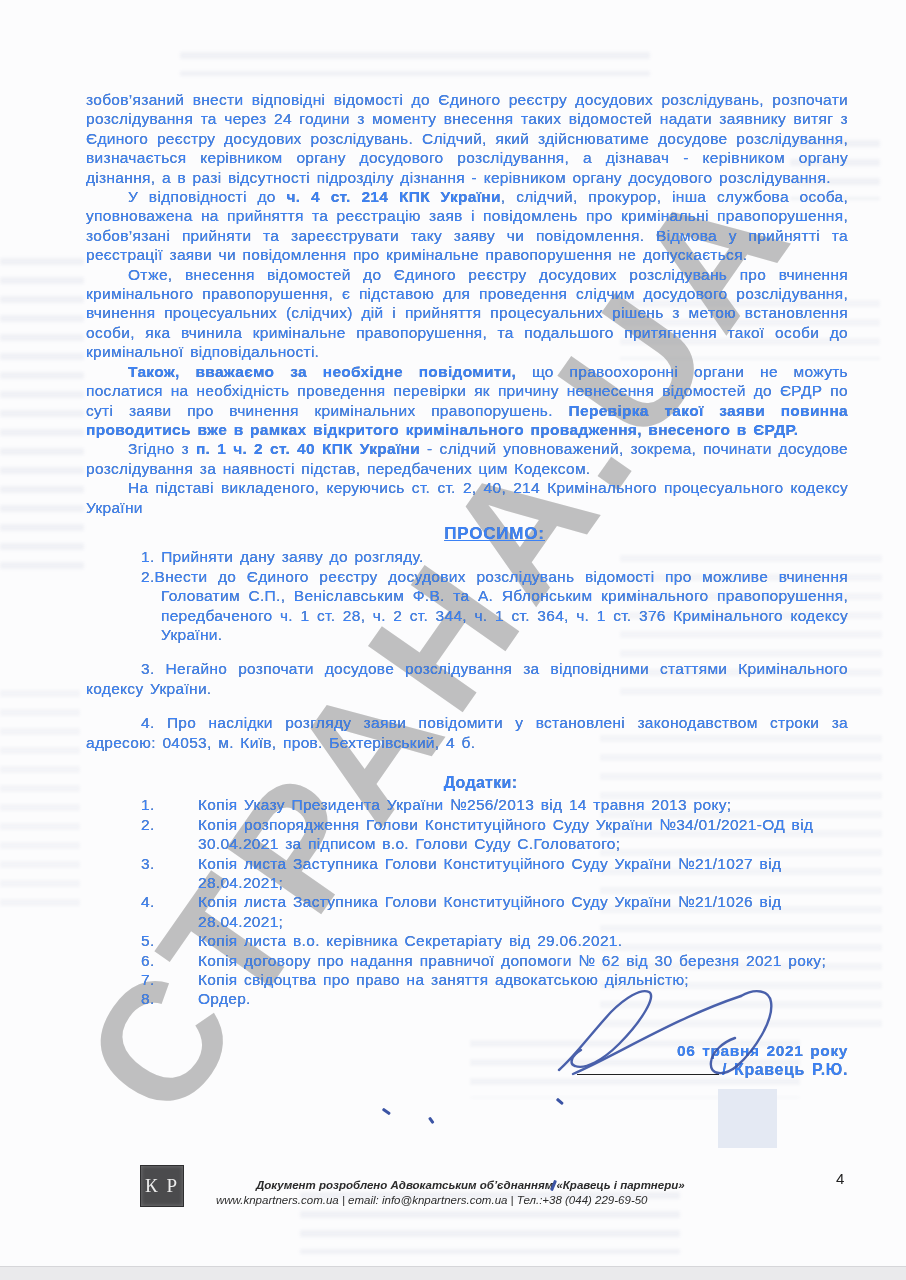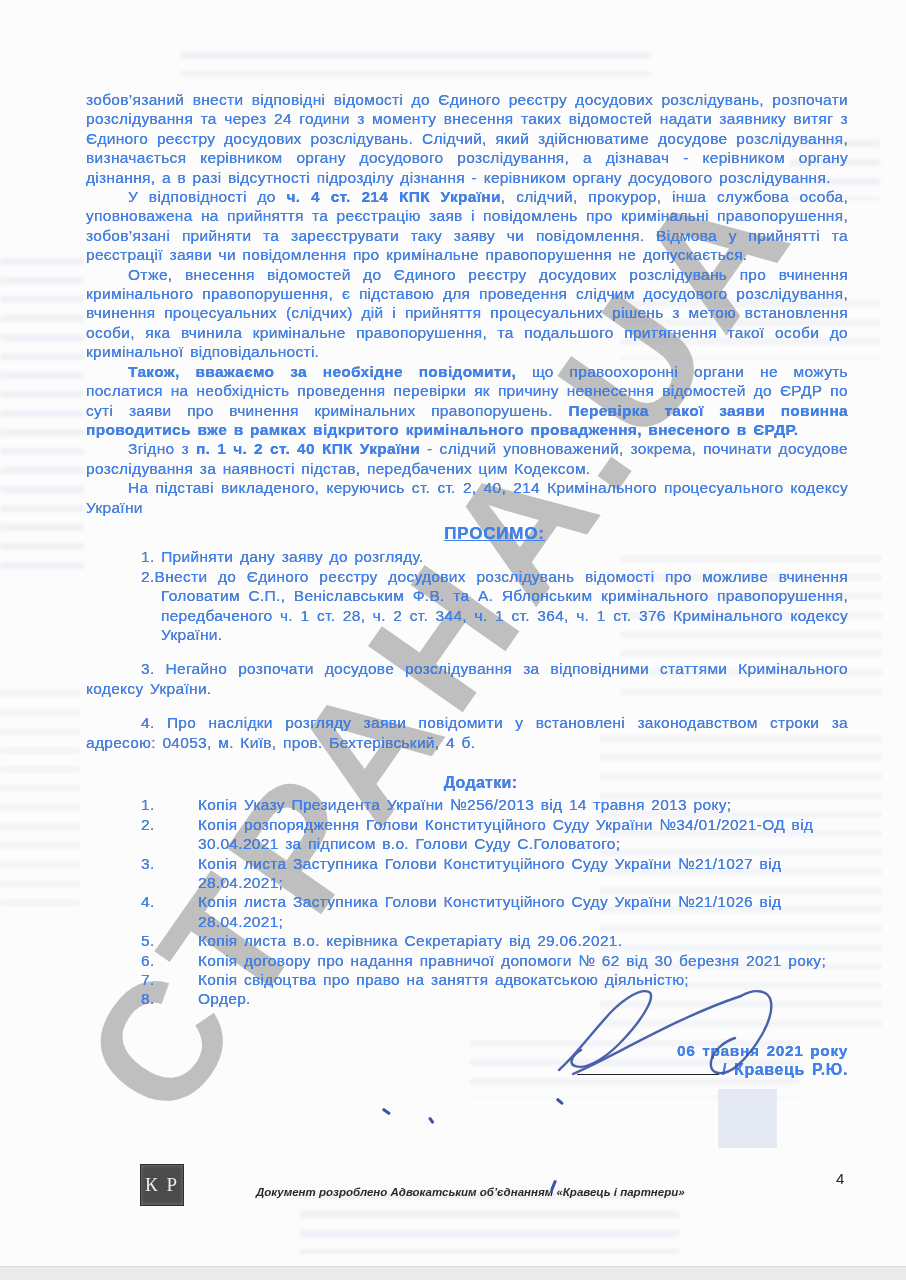--- a/index.html
+++ b/index.html
@@ -204,18 +204,19 @@
 
   <div class="speck" style="left:382px;top:1110px;width:9px;height:2.5px;transform:rotate(35deg);"></div>
   <div class="speck" style="left:428px;top:1119px;width:7px;height:2.5px;transform:rotate(55deg);"></div>
   <div class="speck" style="left:556px;top:1100px;width:8px;height:2.5px;transform:rotate(40deg);"></div>
   <div class="speck" style="left:552px;top:1180px;width:3px;height:11px;transform:rotate(22deg);"></div>
 
   <div class="footer">
     <div class="logo">КР</div>
     <div class="footer-text">
       <div class="f1">Документ розроблено Адвокатським об’єднанням «Кравець і партнери»</div>
+      <div class="f2">www.knpartners.com.ua | email: info@knpartners.com.ua | Тел.:+38 (044) 229-69-50</div>
     </div>
   </div>
 
   <div class="page-number">4</div>
   <div class="bottom-strip"></div>
 </div>
 
 </body></html>

